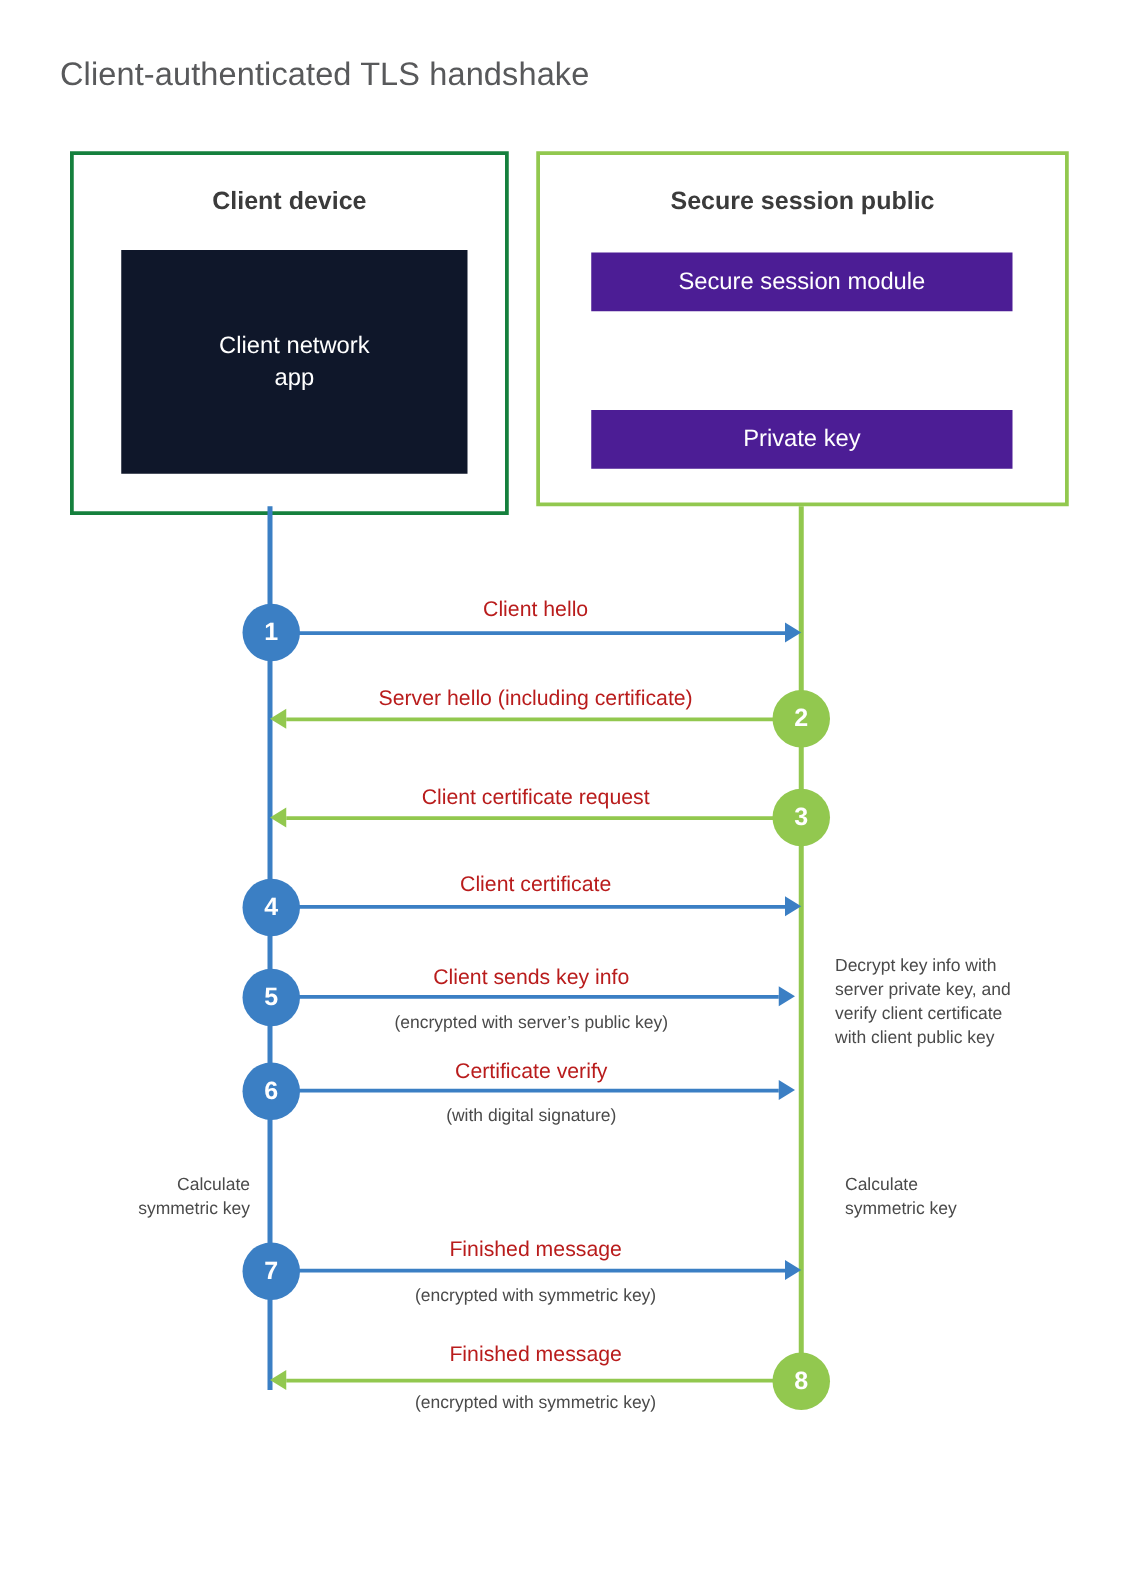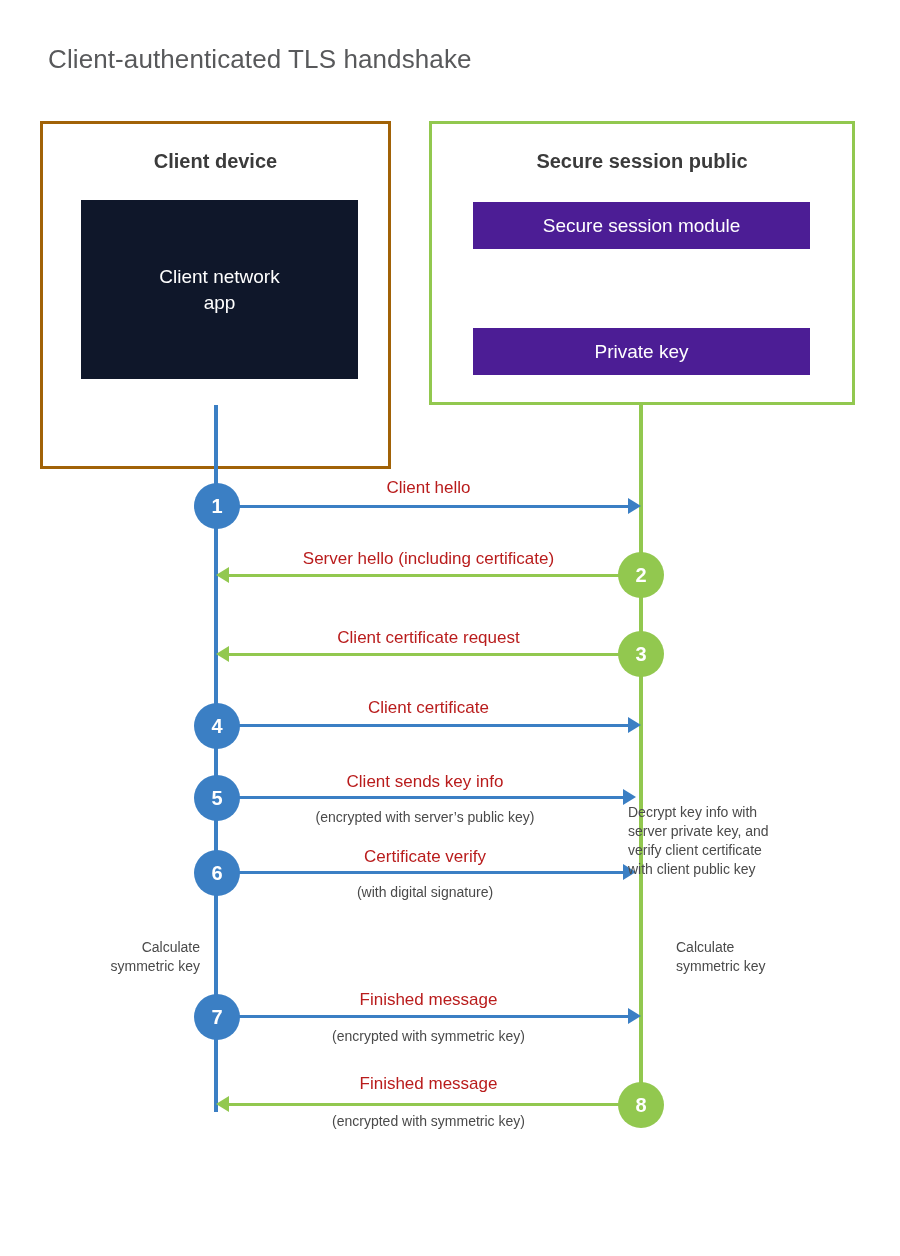--- a/index.html
+++ b/index.html
@@ -32,25 +32,25 @@
     margin-top: 16px;
   }
 
   
   .entity-box {
     position: absolute;
     background: #ffffff;
     box-sizing: border-box;
   }
   .box-client {
-    left: 40px;
+    left: 56px;
     top: 121px;
     width: 351px;
-    height: 348px;
-    border: 3px solid #a16207;
+    height: 291px;
+    border: 3px solid #15803d;
   }
   .box-server {
     left: 429px;
     top: 121px;
     width: 426px;
     height: 284px;
     border: 3px solid #92c84f;
   }
   .box-heading {
     position: absolute;
@@ -226,21 +226,21 @@
   <div class="arrow-head right blue" style="left:623px; top:789px;"></div>
   <div class="msg-sublabel" style="left:216px; top:809px; width:418px;">(encrypted with server’s public key)</div>
   <div class="step-badge blue" style="left:194px; top:775px;">5</div>
 
   <div class="msg-label" style="left:216px; top:847px; width:418px;">Certificate verify</div>
   <div class="msg-line blue" style="left:216px; top:871px; width:407px;"></div>
   <div class="arrow-head right blue" style="left:623px; top:864px;"></div>
   <div class="msg-sublabel" style="left:216px; top:884px; width:418px;">(with digital signature)</div>
   <div class="step-badge blue" style="left:194px; top:850px;">6</div>
 
-  <div class="side-note left-align" style="left:628px; top:763px; width:170px;margin-top:40px;">
+  <div class="side-note left-align" style="left:668px; top:763px; width:170px;">
     <div>Decrypt key info with</div>
     <div>server private key, and</div>
     <div>verify client certificate</div>
     <div>with client public key</div>
   </div>
 
   <div class="side-note right-align" style="left:60px; top:938px; width:140px;">
     <div>Calculate</div>
     <div>symmetric key</div>
   </div>

